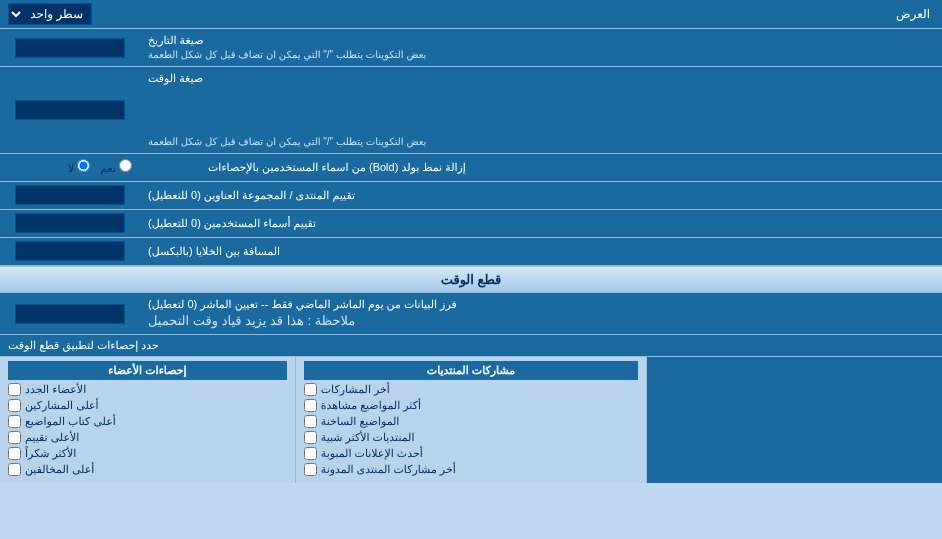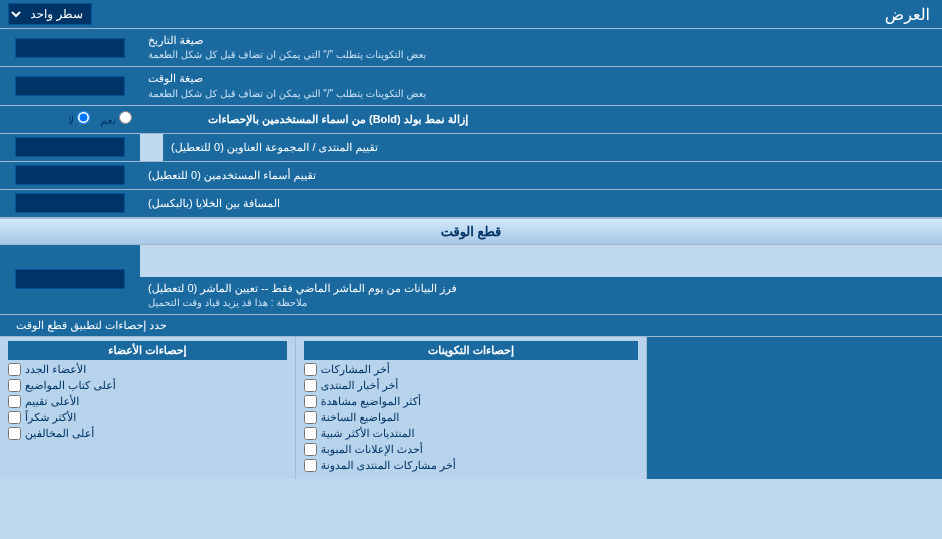--- a/index.html
+++ b/index.html
@@ -111,40 +111,40 @@
       font-size: 11px;
       text-align: right;
     }
     .checkbox-item input[type="checkbox"] {
       accent-color: #1a6aa0;
     }
     .stats-apply-row {
       background: #1a6aa0;
       color: #fff;
       text-align: right;
-      padding: 4px 16px;
+      padding: 4px 8px;
       font-size: 11px;
       display: flex;
       align-items: center;
       justify-content: flex-end;
     }
     .top-header-row {
       display: flex;
       width: 100%;
       background: #1a6aa0;
       border-bottom: 1px solid #a0b8d0;
       min-height: 26px;
       align-items: center;
     }
     .top-header-label {
       flex: 1;
       color: #fff;
       text-align: right;
       padding: 4px 12px;
-      font-size: 16px;
+      font-size: 12px;
     }
     .top-header-control {
       background: #1a6aa0;
       padding: 3px 8px;
       display: flex;
       align-items: center;
       justify-content: center;
     }
   </style>
 </head>
@@ -167,46 +167,46 @@
     <div class="row-label" style="flex:1; flex-direction:column; align-items:flex-end;">
       <div>صيغة التاريخ</div>
       <div style="font-size:10px; color:#cce0f5;">بعض التكوينات يتطلب "/" التي يمكن ان تضاف قبل كل شكل الطعمة</div>
     </div>
     <div class="row-input" style="width:140px;">
       <input type="text" style="width: 110px;">
     </div>
   </div>
 
   <div class="row">
-    <div class="row-label" style="flex:1; flex-direction:column; align-items:flex-end;">
+    <div class="row-label" style="flex:1; flex-direction:column; align-items:flex-end;gap:48px;">
       <div>صيغة الوقت</div>
       <div style="font-size:10px; color:#cce0f5;">بعض التكوينات يتطلب "/" التي يمكن ان تضاف قبل كل شكل الطعمة</div>
     </div>
     <div class="row-input" style="width:140px;">
       <input type="text" style="width: 110px;">
     </div>
   </div>
 
   <div class="row">
-    <div class="row-label" style="flex:1;font-weight:bold;">إزالة نمط بولد (Bold) من اسماء المستخدمين بالإحصاءات</div>
+    <div class="row-label" style="flex:1;">إزالة نمط بولد (Bold) من اسماء المستخدمين بالإحصاءات</div>
     <div class="row-input" style="width:200px;">
       <div class="radio-group">
         <label>
           <input type="radio" name="bold" style=""> نعم
         </label>
         <label>
           <input type="radio" name="bold" checked="" style=""> لا
         </label>
       </div>
     </div>
   </div>
 
 
   <div class="row">
-    <div class="row-label" style="flex:1;margin-left:23px;">تقييم المنتدى / المجموعة العناوين (0 للتعطيل)</div>
+    <div class="row-label" style="flex:1;">تقييم المنتدى / المجموعة العناوين (0 للتعطيل)</div>
     <div class="row-input" style="width:140px;">
       <input type="text" style="width: 110px;">
     </div>
   </div>
 
   <div class="row">
     <div class="row-label" style="flex:1;">تقييم أسماء المستخدمين (0 للتعطيل)</div>
     <div class="row-input" style="width:140px;">
       <input type="text" style="width: 110px;">
     </div>
@@ -215,46 +215,42 @@
   <div class="row">
     <div class="row-label" style="flex:1;">المسافة بين الخلايا (بالبكسل)</div>
     <div class="row-input" style="width:140px;">
       <input type="text" style="width: 110px;">
     </div>
   </div>
 
   <div class="section-header">قطع الوقت</div>
 
   <div class="row">
-    <div class="row-label" style="flex:1; flex-direction:column; align-items:flex-end;margin-top:32px;">
+    <div class="row-label" style="flex:1; flex-direction:column; align-items:flex-end;">
       <div>فرز البيانات من يوم الماشر الماضي فقط -- تعيين الماشر (0 لتعطيل)</div>
-      <div style="font-size:10px; color:#cce0f5;">ملاحظة : هذا قد يزيد قياد وقت التحميل</div>
+      <div style="font-size:13px; color:#cce0f5;">ملاحظة : هذا قد يزيد قياد وقت التحميل</div>
     </div>
     <div class="row-input" style="width:140px;">
       <input type="text" style="width: 110px;">
     </div>
   </div>
 
   <div class="stats-apply-row">
     <span>حدد إحصاءات لتطبيق قطع الوقت</span>
   </div>
 
   <div class="checkboxes-area">
 
     <div class="checkbox-col" style="flex:1; background:#1a6aa0; min-width:200px;">
     </div>
 
     <div class="checkbox-col" style="flex:1.2;">
-      <div class="checkbox-col-header">إحصاءات التكوينات</div>
+      <div class="checkbox-col-header">مشاركات المنتديات</div>
       <div class="checkbox-item">
         <label>أخر المشاركات</label>
-        <input type="checkbox" style="">
-      </div>
-      <div class="checkbox-item">
-        <label>أخر أخبار المنتدى</label>
         <input type="checkbox" style="">
       </div>
       <div class="checkbox-item">
         <label>أكثر المواضيع مشاهدة</label>
         <input type="checkbox" style="">
       </div>
       <div class="checkbox-item">
         <label>المواضيع الساخنة</label>
         <input type="checkbox" style="">
       </div>
@@ -272,20 +268,24 @@
       </div>
     </div>
 
     <div class="checkbox-col" style="flex:1;">
       <div class="checkbox-col-header">إحصاءات الأعضاء</div>
       <div class="checkbox-item">
         <label>الأعضاء الجدد</label>
         <input type="checkbox" style="">
       </div>
       <div class="checkbox-item">
+        <label>أعلى المشاركين</label>
+        <input type="checkbox" style="">
+      </div>
+      <div class="checkbox-item">
         <label>أعلى كتاب المواضيع</label>
         <input type="checkbox" style="">
       </div>
       <div class="checkbox-item">
         <label>الأعلى تقييم</label>
         <input type="checkbox" style="">
       </div>
       <div class="checkbox-item">
         <label>الأكثر شكراً</label>
         <input type="checkbox" style="">

